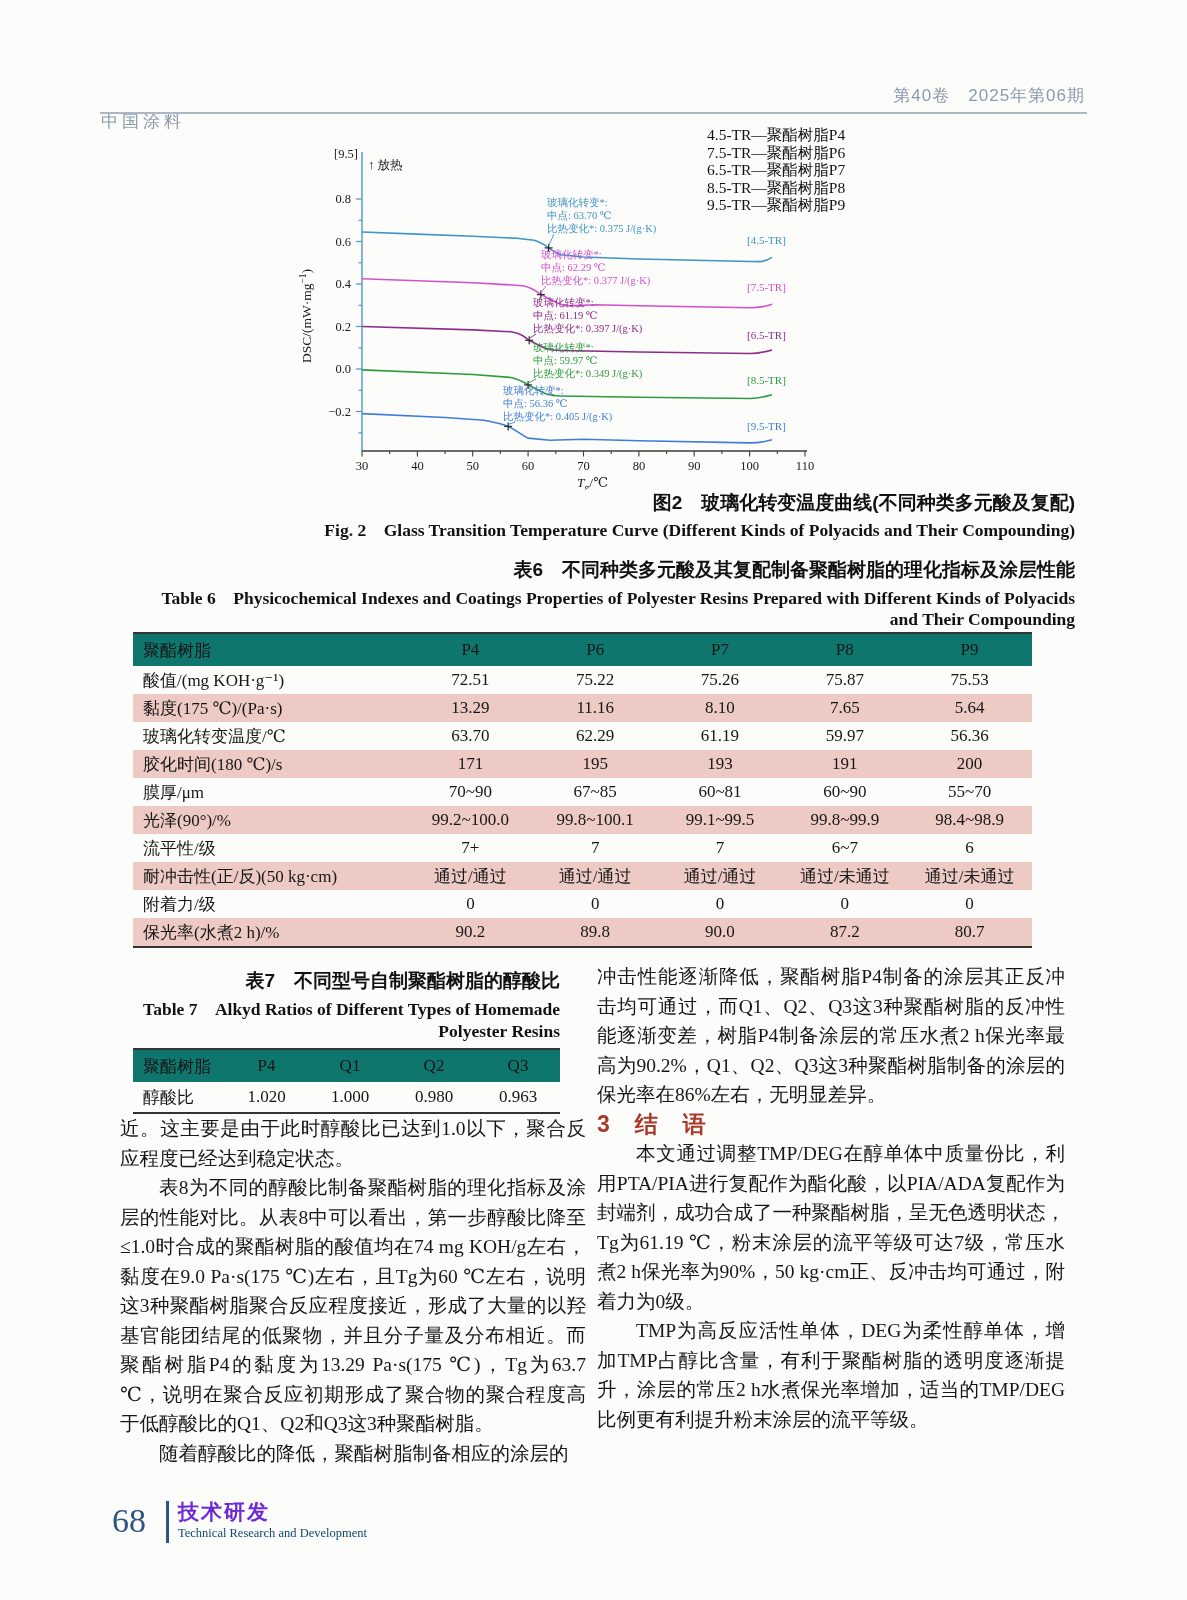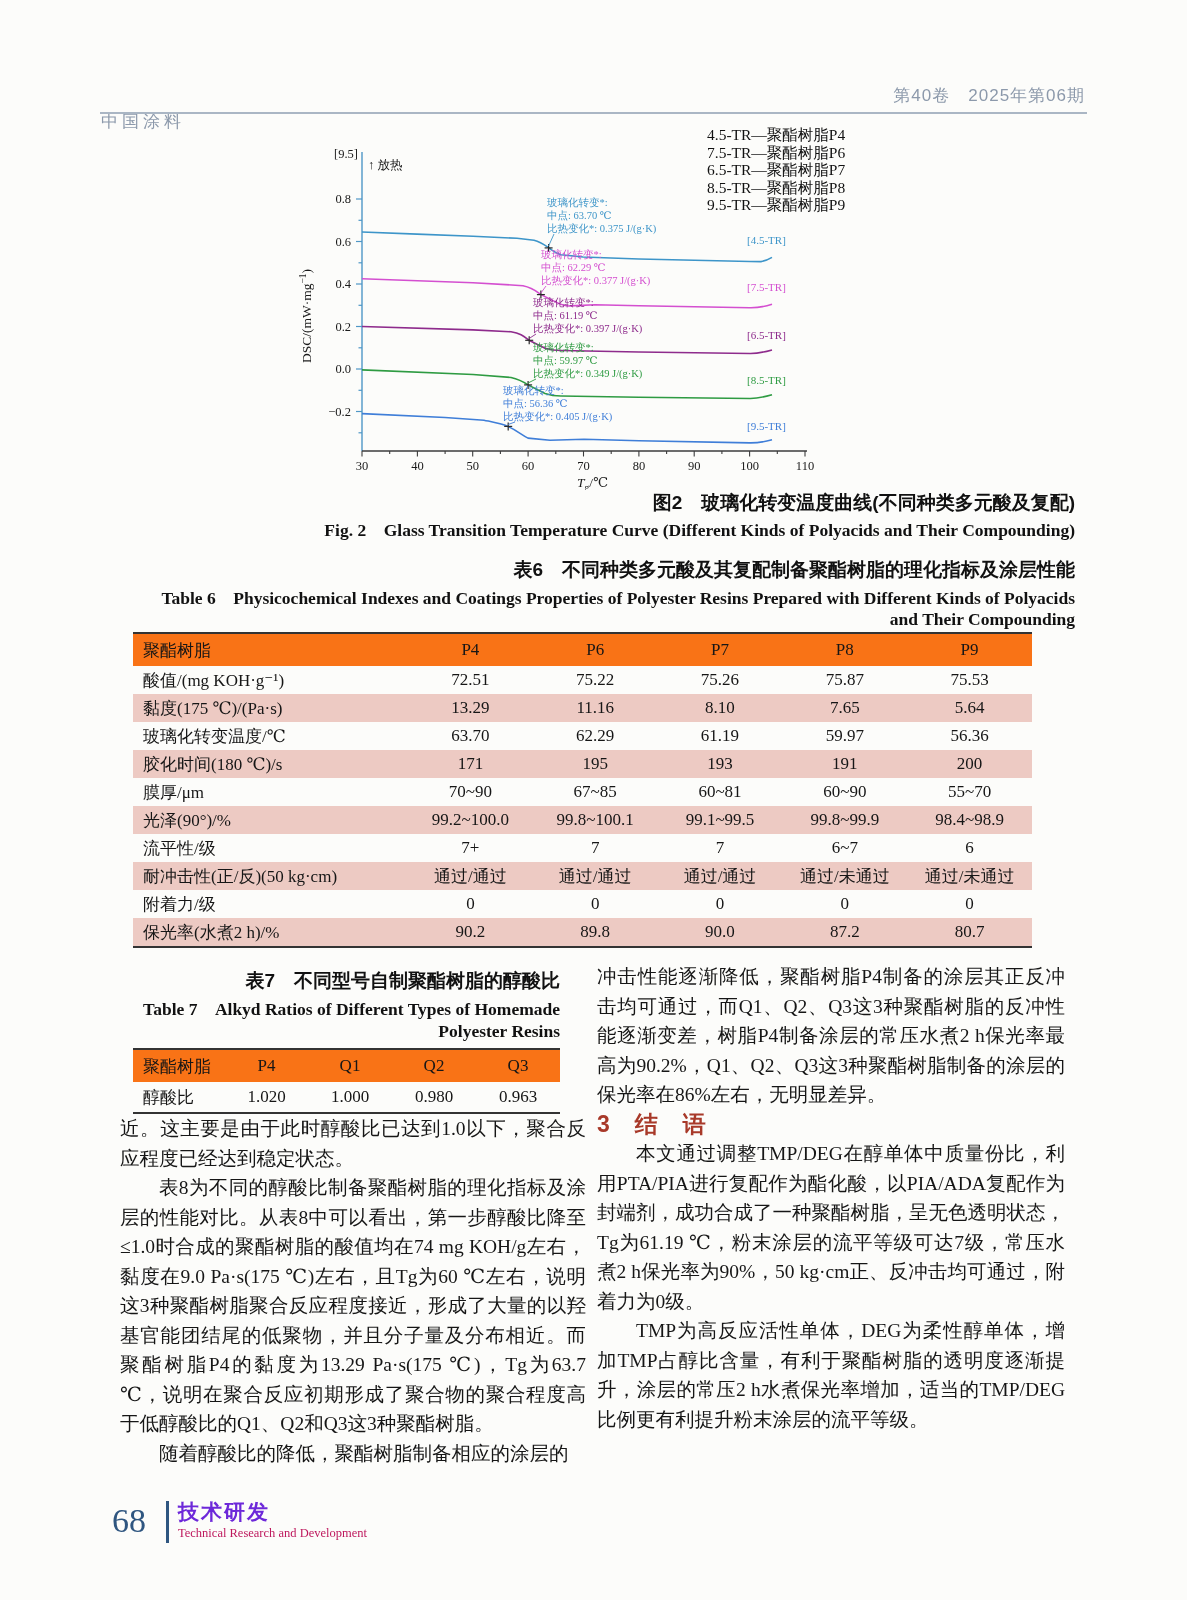--- a/index.html
+++ b/index.html
@@ -14,37 +14,37 @@
   
   .chart-svg{position:absolute;left:295px;top:138px;}
   .legend{position:absolute;left:707px;top:126px;font-size:15.5px;line-height:17.5px;color:#111;}
   .legend div{white-space:nowrap;}
   .cap{position:absolute;left:110px;width:965px;text-align:right;}
   .cap-cn{font-family:"Liberation Sans","DejaVu Sans",sans-serif;font-weight:bold;font-size:19px;color:#111;}
   .cap-en{font-weight:bold;font-size:17.5px;color:#111;}
   
   table.dtable{position:absolute;border-collapse:collapse;table-layout:fixed;
         border-top:2.5px solid #333;border-bottom:2.5px solid #333;font-size:17px;color:#161616;}
-  .dtable th{background:#f97316;font-weight:normal;height:32px;text-align:center;padding:0;}
+  .dtable th{background:#0f766e;font-weight:normal;height:32px;text-align:center;padding:0;}
   .dtable td{height:28px;text-align:center;padding:0;}
   .dtable th:first-child,.dtable td:first-child{text-align:left;padding-left:10px;}
   .dtable tbody tr:nth-child(even) td{background:#edcac3;}
   #table7 td{height:30px;}
   
   .coltext{position:absolute;font-size:19.5px;line-height:29.5px;text-align:justify;color:#161616;}
   .coltext p{margin:0;}
   .coltext p.indent{text-indent:2em;}
   .sec-heading{font-family:"Liberation Sans","DejaVu Sans",sans-serif;font-weight:bold;font-size:23px;
         color:#a83929;margin:17px 0 13px 0;letter-spacing:1px;text-indent:0;}
   
   .ft-num{position:absolute;left:112px;top:1502px;font-size:34px;color:#2f5680;}
   .ft-bar{position:absolute;left:166px;top:1501px;width:3px;height:42px;background:#2f5680;}
   .ft-cn{position:absolute;left:178px;top:1498px;font-size:21px;font-weight:bold;color:#6d28d9;
          font-family:"Liberation Sans","DejaVu Sans",sans-serif;letter-spacing:2px;}
-  .ft-en{position:absolute;left:178px;top:1526px;font-size:12.5px;color:#be185d;}
+  .ft-en{position:absolute;left:178px;top:1526px;font-size:12.5px;color:#0c4a6e;}
   
   .tick-lbl{font-size:12.5px;fill:#1a1a1a;font-family:"Liberation Serif","DejaVu Serif",serif;}
   .ann{font-size:10.5px;font-family:"Liberation Serif","DejaVu Serif",serif;}
   .crv-lbl{font-size:11px;font-family:"Liberation Serif","DejaVu Serif",serif;}
 </style>
 </head>
 <body>
 
 <div class="page">
 

